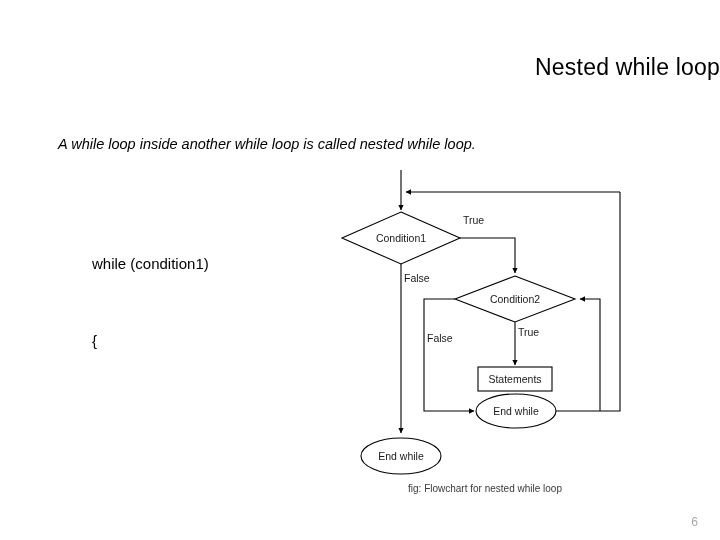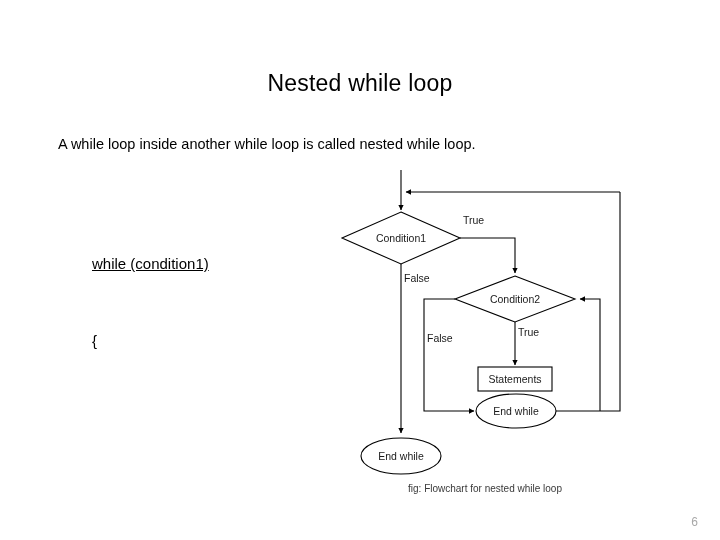--- a/index.html
+++ b/index.html
@@ -16,48 +16,48 @@
     position: relative;
   }
   .slide {
     position: relative;
     width: 720px;
     height: 540px;
   }
   .slide-title {
     position: absolute;
     left: 0;
-    top: 70px;
+    top: 54px;
     width: 720px;
-    text-align: center;
+    text-align: right;
     font-size: 23px;
     font-weight: 400;
     color: #000000;
     letter-spacing: 0.2px;
   }
   .intro-text {
     position: absolute;
     left: 58px;
     top: 136px;
     font-size: 14.5px;
     color: #000000;
     white-space: nowrap;
+    font-style: italic;
   }
   .code-block {
     position: absolute;
     left: 92px;
     top: 200px;
     font-size: 15px;
     line-height: 25.5px;
     color: #000000;
     white-space: pre;
   }
   .code-line {
     white-space: pre;
-    text-decoration: underline;
   }
   .page-number {
     position: absolute;
     right: 22px;
     bottom: 11px;
     font-size: 12px;
     color: #a8a8a8;
   }
   .flow-wrap {
     position: absolute;

